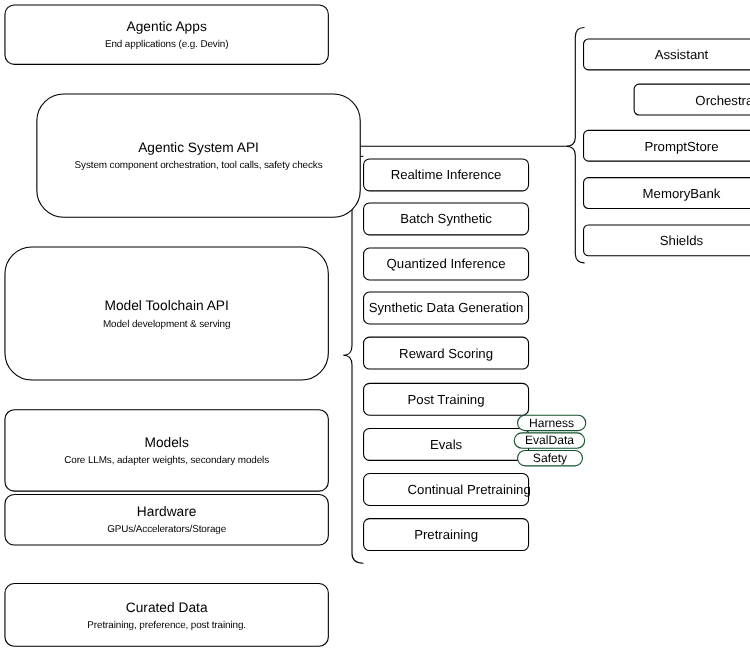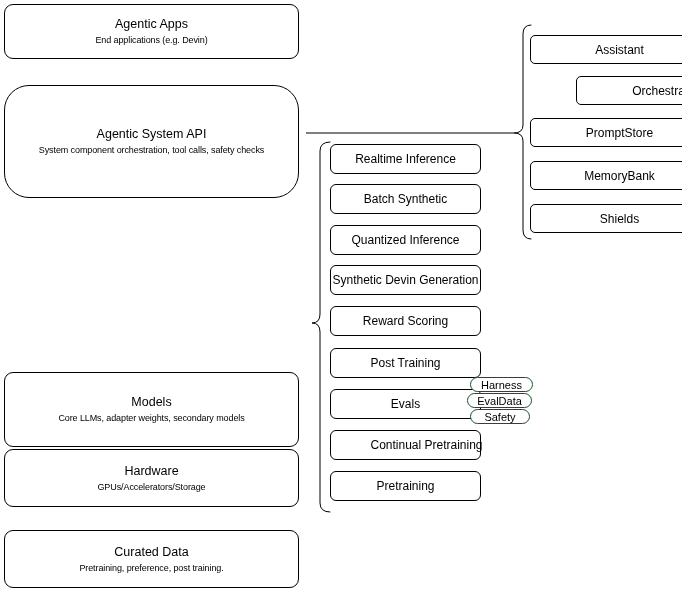--- a/index.html
+++ b/index.html
@@ -76,45 +76,49 @@
     <line x1="306" y1="133" x2="514" y2="133" stroke="#000000" stroke-width="1"></line>
     <path d="M 531 25 Q 523 25 523 34 L 523 125 Q 523 133 514 133 Q 523 133 523 141 L 523 230 Q 523 239 531 239" fill="none" stroke="#000000" stroke-width="1" stroke-linecap="round"></path>
     <path d="M 330 142 Q 320 142 320 151 L 320 314 Q 320 323 312 323 Q 320 323 320 332 L 320 503 Q 320 512 330 512" fill="none" stroke="#000000" stroke-width="1" stroke-linecap="round"></path>
   </svg>
 
   <div class="box bigbox r-small" style="top:4px; height:55px;">
     <div class="title">Agentic Apps</div>
     <div class="subtitle">End applications (e.g. Devin)</div>
   </div>
 
-  <div class="box bigbox r-large" style="top:85px; height:113px;">
+  <div class="box bigbox r-large" style="top:85px; height:113px;margin-left:29px;">
     <div class="title">Agentic System API</div>
     <div class="subtitle">System component orchestration, tool calls, safety checks</div>
   </div>
 
+  <div class="box bigbox r-large" style="top:224px; height:122px;">
+    <div class="title">Model Toolchain API</div>
+    <div class="subtitle">Model development &amp; serving</div>
+  </div>
 
   <div class="box bigbox r-small" style="top:372px; height:75px;">
     <div class="title">Models</div>
     <div class="subtitle">Core LLMs, adapter weights, secondary models</div>
   </div>
 
-  <div class="box bigbox r-small" style="top:449px; height:58px;">
+  <div class="box bigbox r-small" style="top:449px; height:47px;">
     <div class="title">Hardware</div>
     <div class="subtitle">GPUs/Accelerators/Storage</div>
   </div>
 
   <div class="box bigbox r-small" style="top:530px; height:58px;">
     <div class="title">Curated Data</div>
     <div class="subtitle">Pretraining, preference, post training.</div>
   </div>
 
   <div class="box item" style="top:144px;">Realtime Inference</div>
   <div class="box item" style="top:184px;">Batch Synthetic</div>
   <div class="box item" style="top:225px;">Quantized Inference</div>
-  <div class="box item" style="top:265px;">Synthetic Devin Generation</div>
+  <div class="box item" style="top:265px;">Synthetic Data Generation</div>
   <div class="box item" style="top:306px;">Reward Scoring</div>
   <div class="box item" style="top:348px;">Post Training</div>
   <div class="box item" style="top:389px;">Evals</div>
   <div class="box item" style="top:430px;padding-left:42px;">Continual Pretraining</div>
   <div class="box item" style="top:471px;">Pretraining</div>
 
   <div class="pill" style="left:470px; top:377px; width:63px; height:15px;">Harness</div>
   <div class="pill" style="left:467px; top:393px; width:65px; height:15px;">EvalData</div>
   <div class="pill" style="left:470px; top:409px; width:60px; height:15px;">Safety</div>
 

